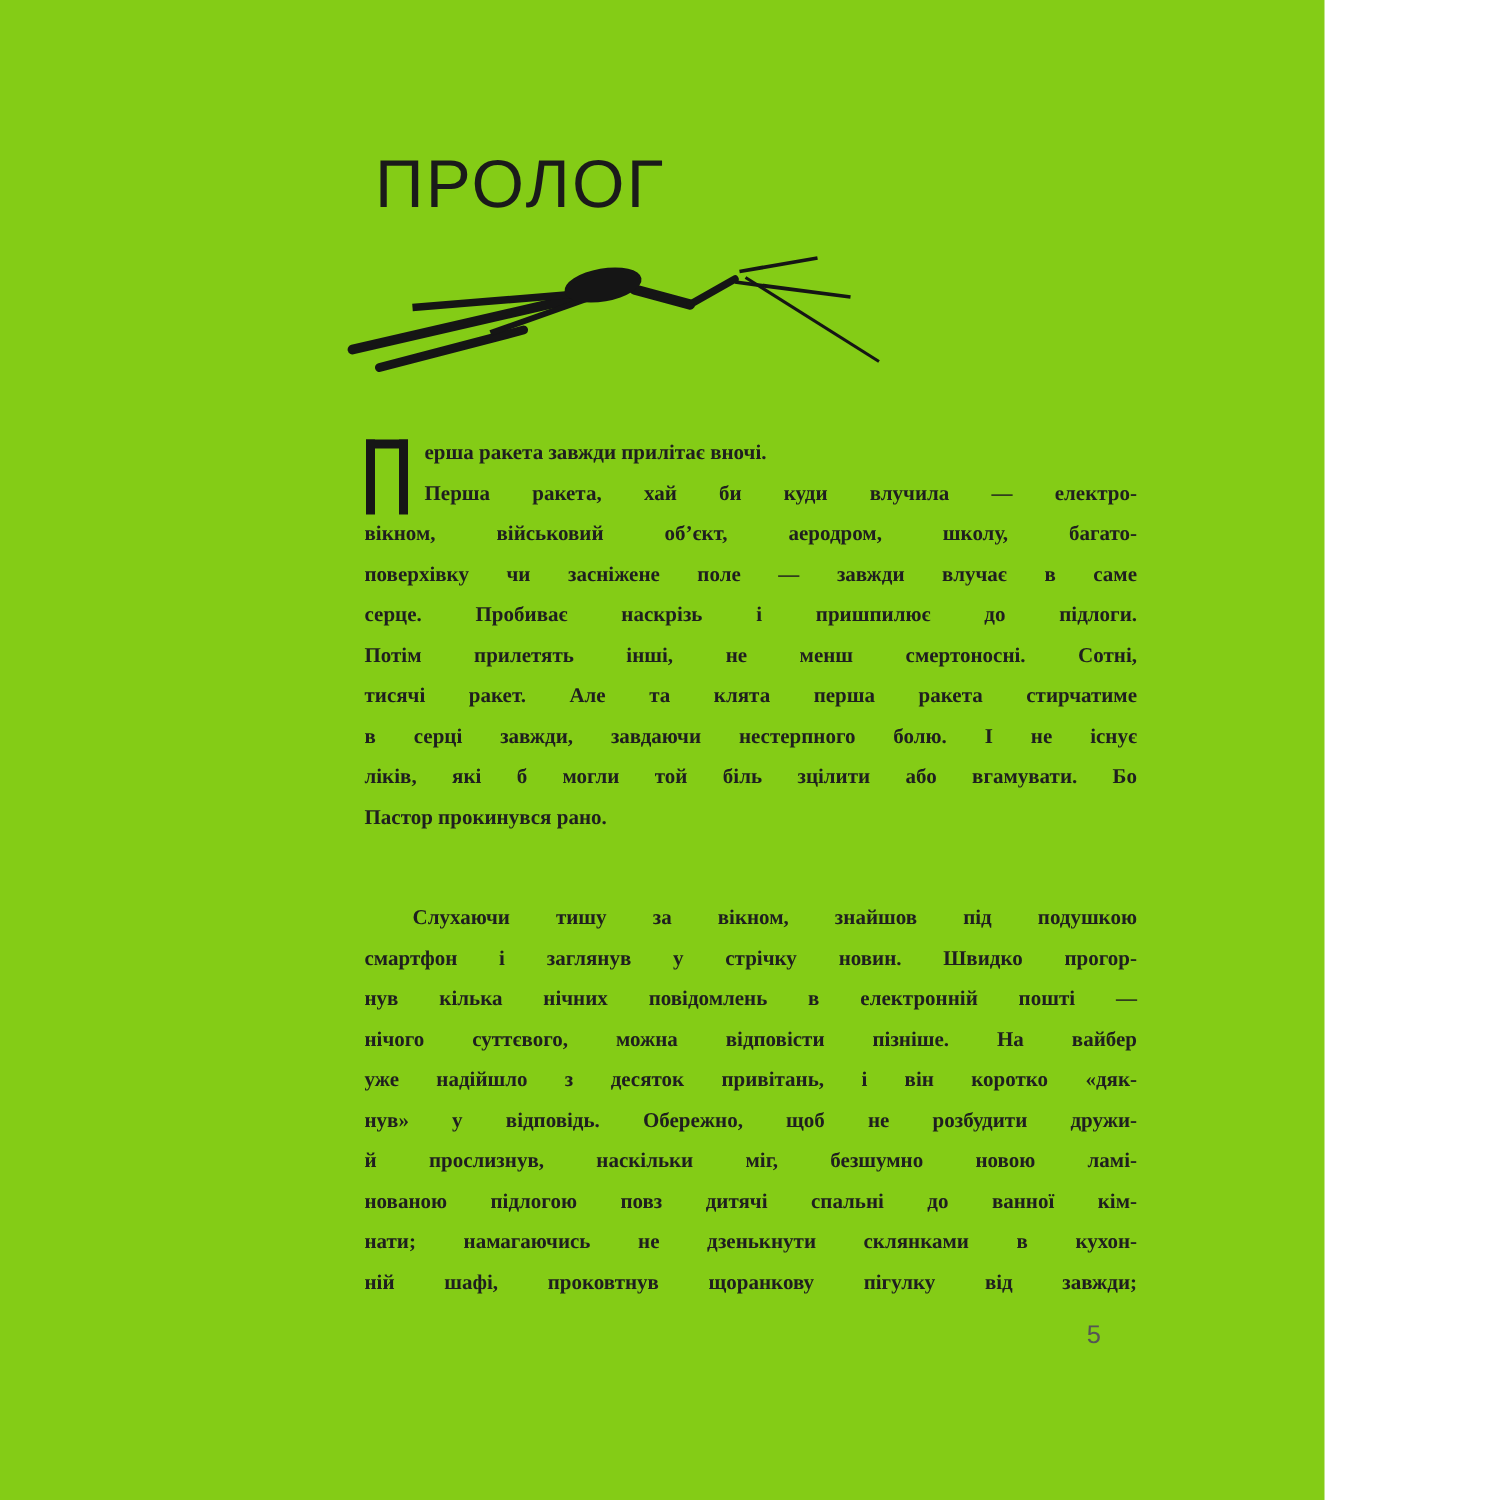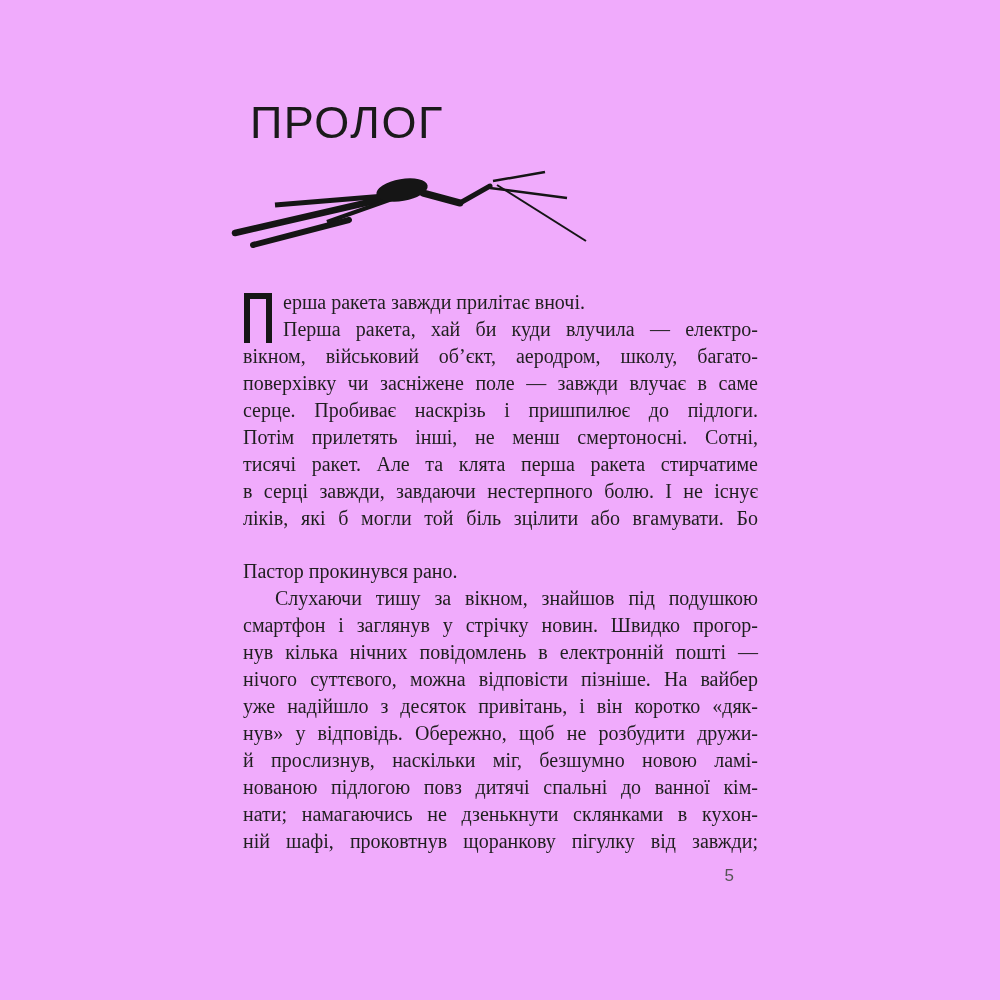--- a/index.html
+++ b/index.html
@@ -1,20 +1,20 @@
 <!DOCTYPE html>
 <html><head>
 <meta charset="utf-8">
 <style>
   html, body { margin: 0; padding: 0; background: #ffffff; }
   .page {
     position: relative;
-    width: 1000px;
+    width: 883px;
     height: 1000px;
-    background: #f0abfc;
+    background: #84cc16;
     font-family: "Liberation Serif", serif;
     color: #1f1f1f;
     overflow: hidden;
   }
   .content {
     position: absolute;
     left: 243px;
     top: 0;
     width: 515px;
   }
@@ -26,46 +26,47 @@
     color: #1a1a1a;
     line-height: 1;
     margin: 100px 0 0 7px;
   }
   .sketch-wrap {
     margin: 20px 0 0 -16px;
     height: 92px;
   }
   .bodytext {
     margin-top: 32px;
-    font-size: 20px;
+    font-size: 14px;
     line-height: 27px;
+    font-weight: bold;
   }
   .line {
     text-align: justify;
     text-align-last: justify;
     white-space: normal;
   }
   .line.endline { text-align-last: auto; }
-  .line.indent { text-indent: 32px; }
+  .line.indent { text-indent: 32px; margin-top: 40px; }
   .dropcap {
     float: left;
     width: 28px;
     height: 50px;
     box-sizing: border-box;
     border: 6px solid #161616;
     border-bottom: none;
     margin: 4px 11px 0 1px;
   }
   .sr {
     position: absolute;
     width: 1px; height: 1px;
     overflow: hidden;
     clip: rect(0 0 0 0);
   }
-  .para-gap { margin-top: 26px; }
+  .para-gap { }
   .pagenum {
     margin-top: 11px;
     padding-right: 24px;
     text-align: right;
     font-family: "Liberation Sans", sans-serif;
     font-size: 17px;
     color: #555555;
   }
 </style>
 </head>

